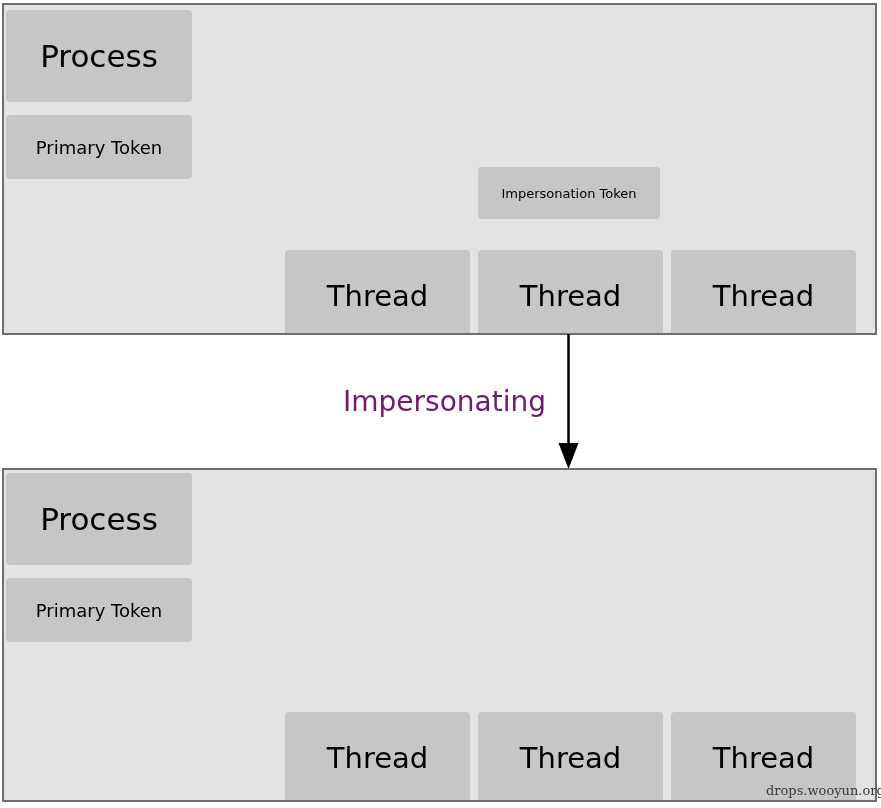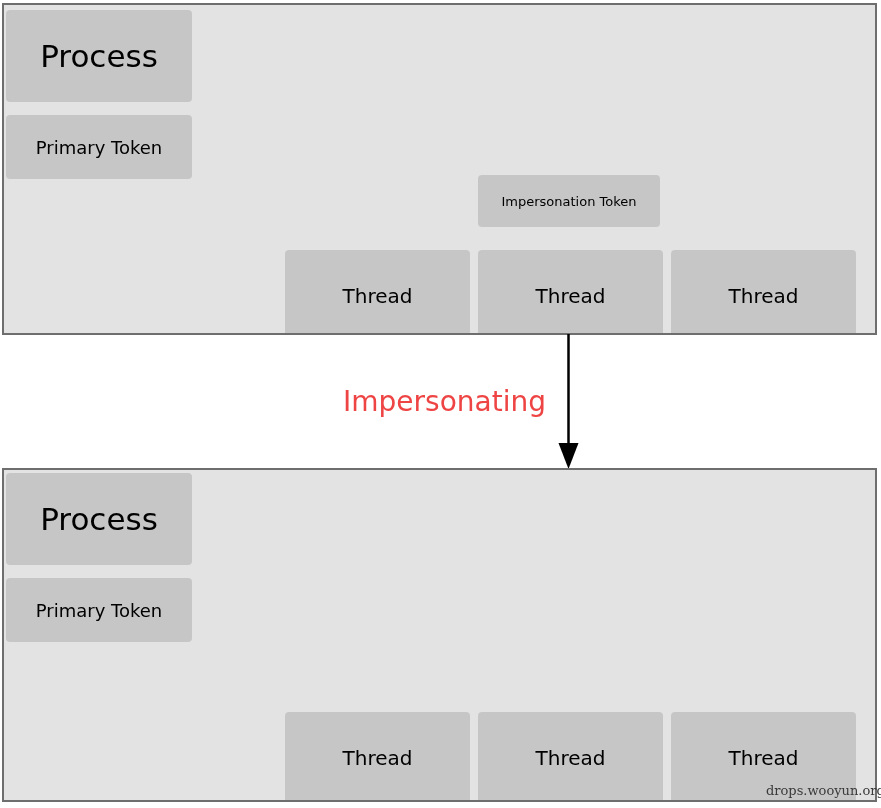--- a/index.html
+++ b/index.html
@@ -65,32 +65,32 @@
     font-weight: 400;
   }
   .box-token {
     left: 2px;
     width: 186px;
     height: 64px;
     font-size: 18px;
   }
   .box-thread {
     width: 185px;
-    font-size: 20px;
+    font-size: 29px;
   }
   .box-imp-token {
     width: 182px;
     height: 52px;
     font-size: 13px;
   }
 
   
   #top-process      { top: 5px; }
   #top-primary      { top: 110px; }
-  #top-imp-token    { left: 474px; top: 170px; }
+  #top-imp-token    { left: 474px; top: 162px; }
   #top-thread-1     { left: 281px; top: 245px; height: 92px; }
   #top-thread-2     { left: 474px; top: 245px; height: 92px; }
   #top-thread-3     { left: 667px; top: 245px; height: 92px; }
 
   
   #bot-process      { top: 3px; }
   #bot-primary      { top: 108px; }
   #bot-thread-1     { left: 281px; top: 242px; height: 92px; }
   #bot-thread-2     { left: 474px; top: 242px; height: 92px; }
   #bot-thread-3     { left: 667px; top: 242px; height: 92px; }
@@ -104,21 +104,21 @@
     height: 145px;
     pointer-events: none;
   }
 
   
   #impersonating-label {
     position: absolute;
     left: 343px;
     top: 385px;
     font-size: 28px;
-    color: #ef4444;
+    color: #701a75;
     white-space: nowrap;
     letter-spacing: 0px;
   }
 
   
   #watermark {
     position: absolute;
     left: 766px;
     top: 783px;
     font-family: "DejaVu Serif", serif;

